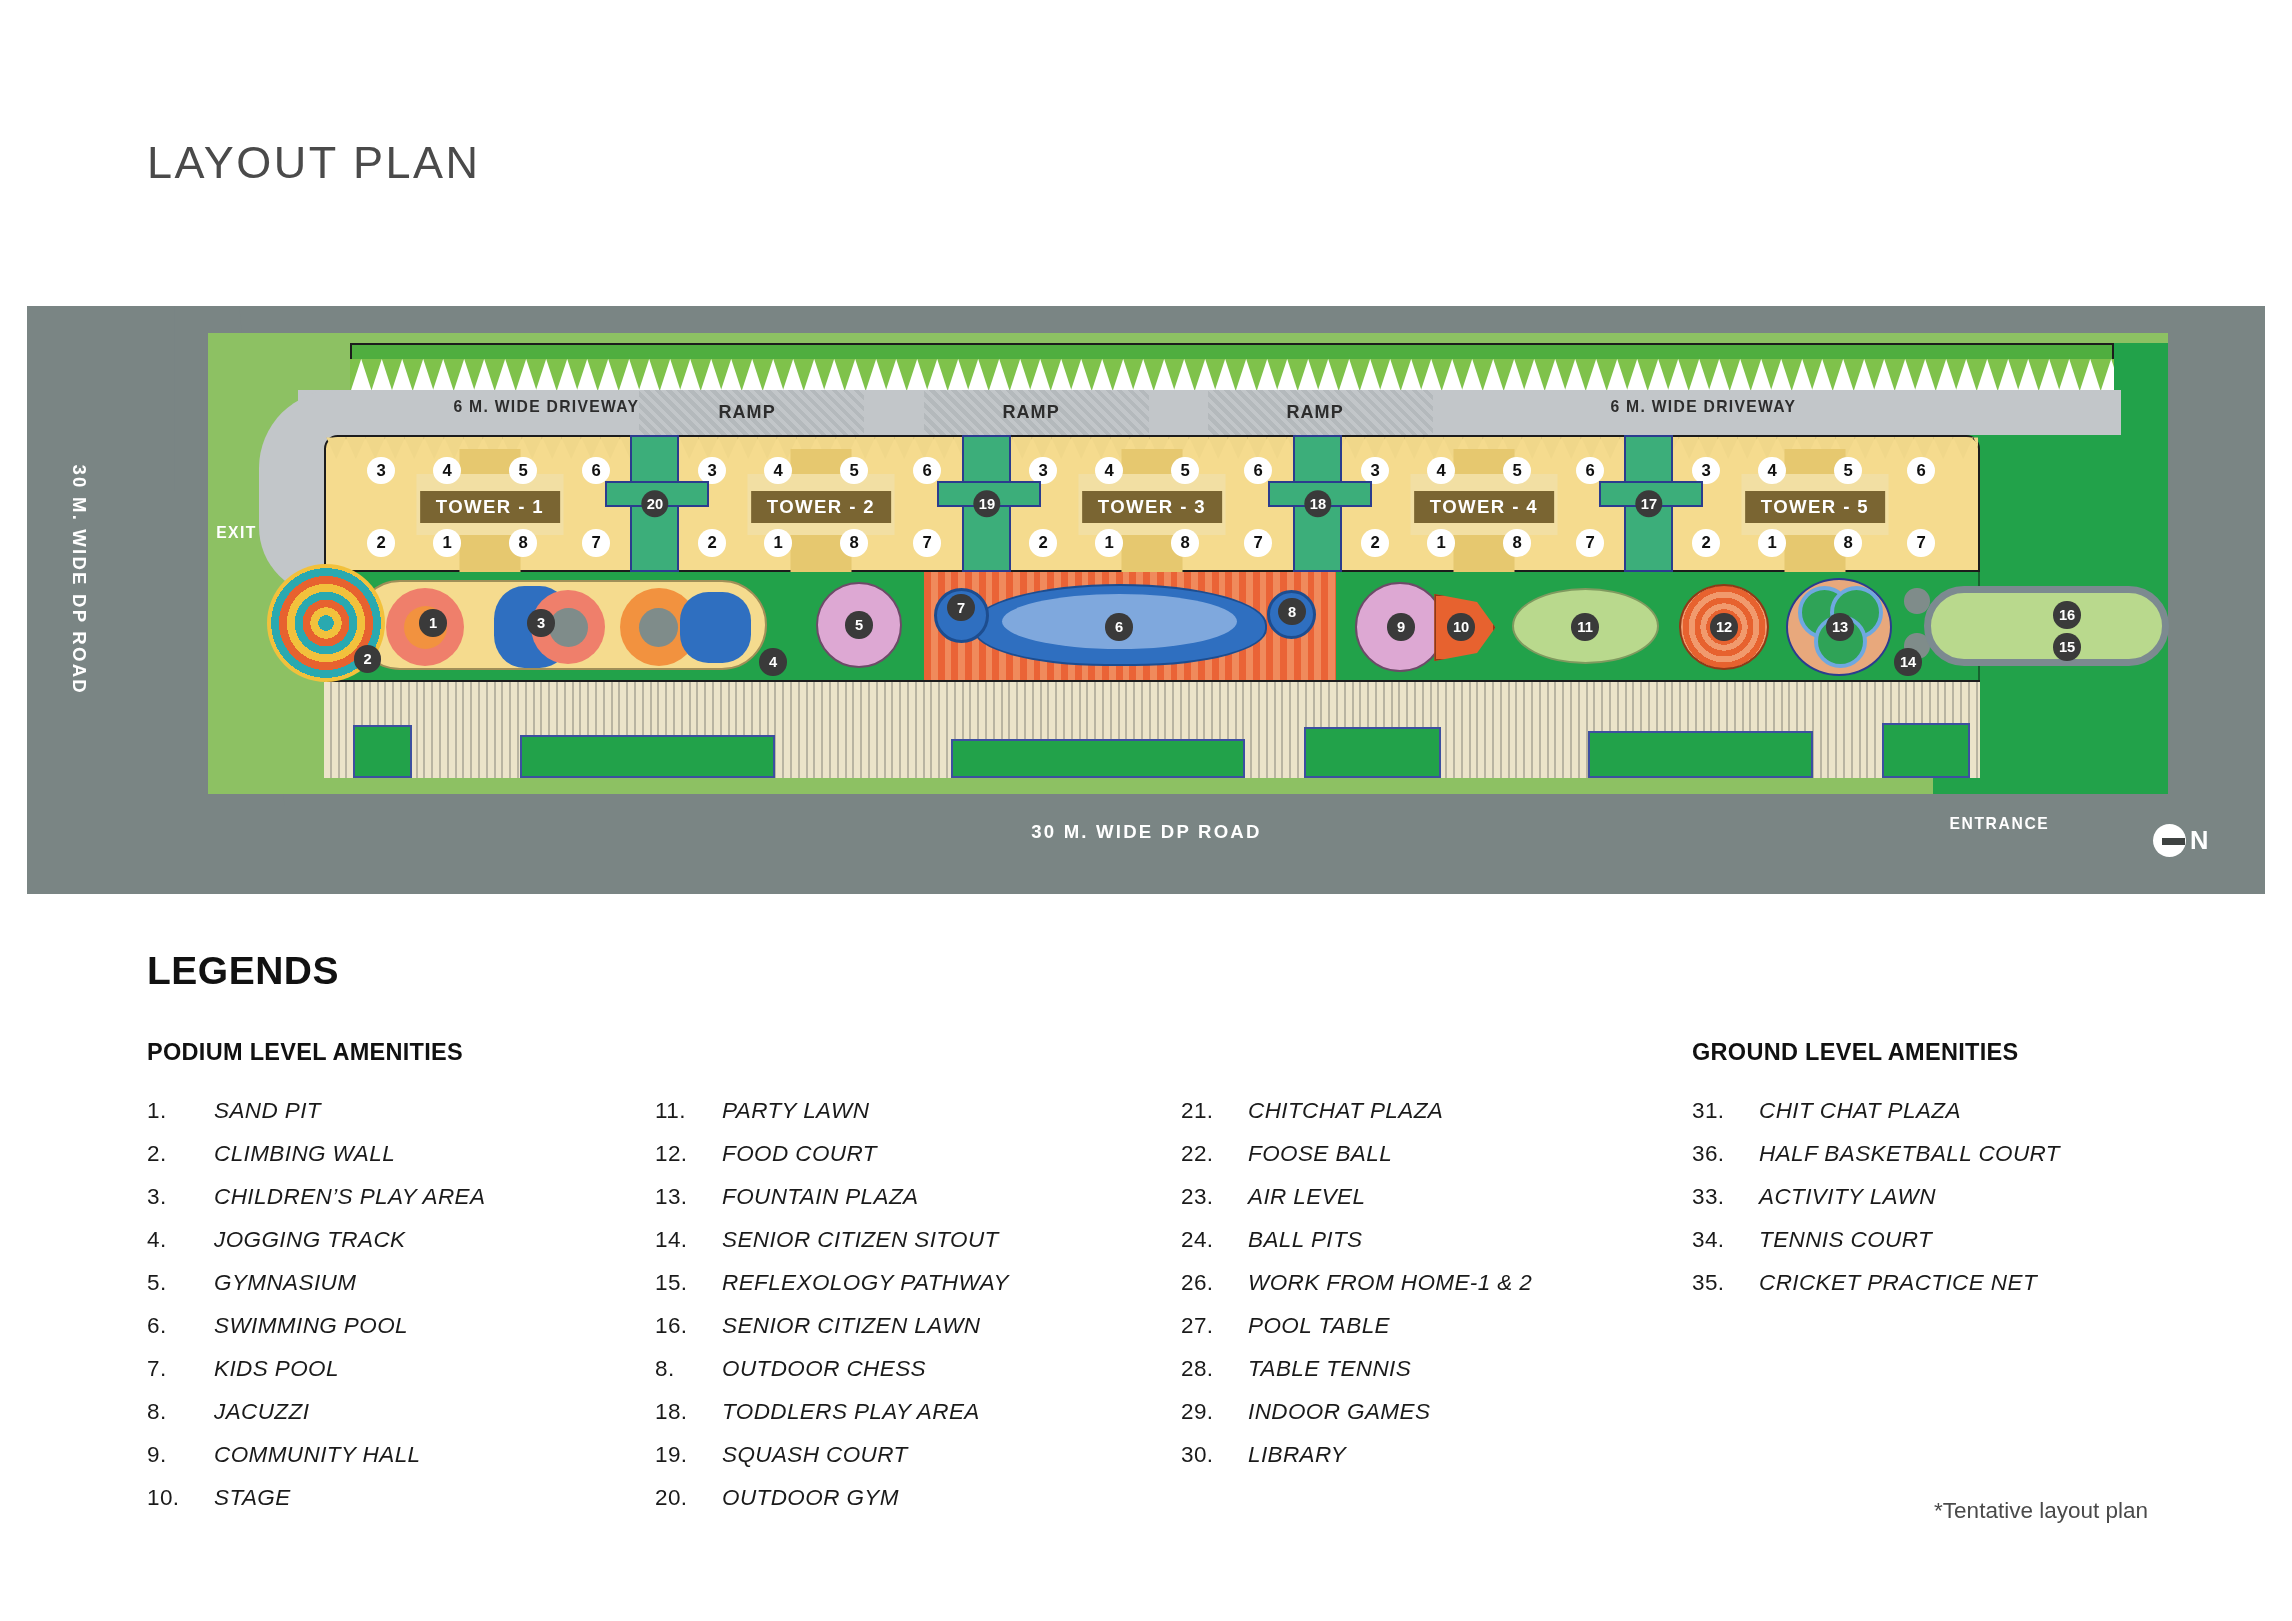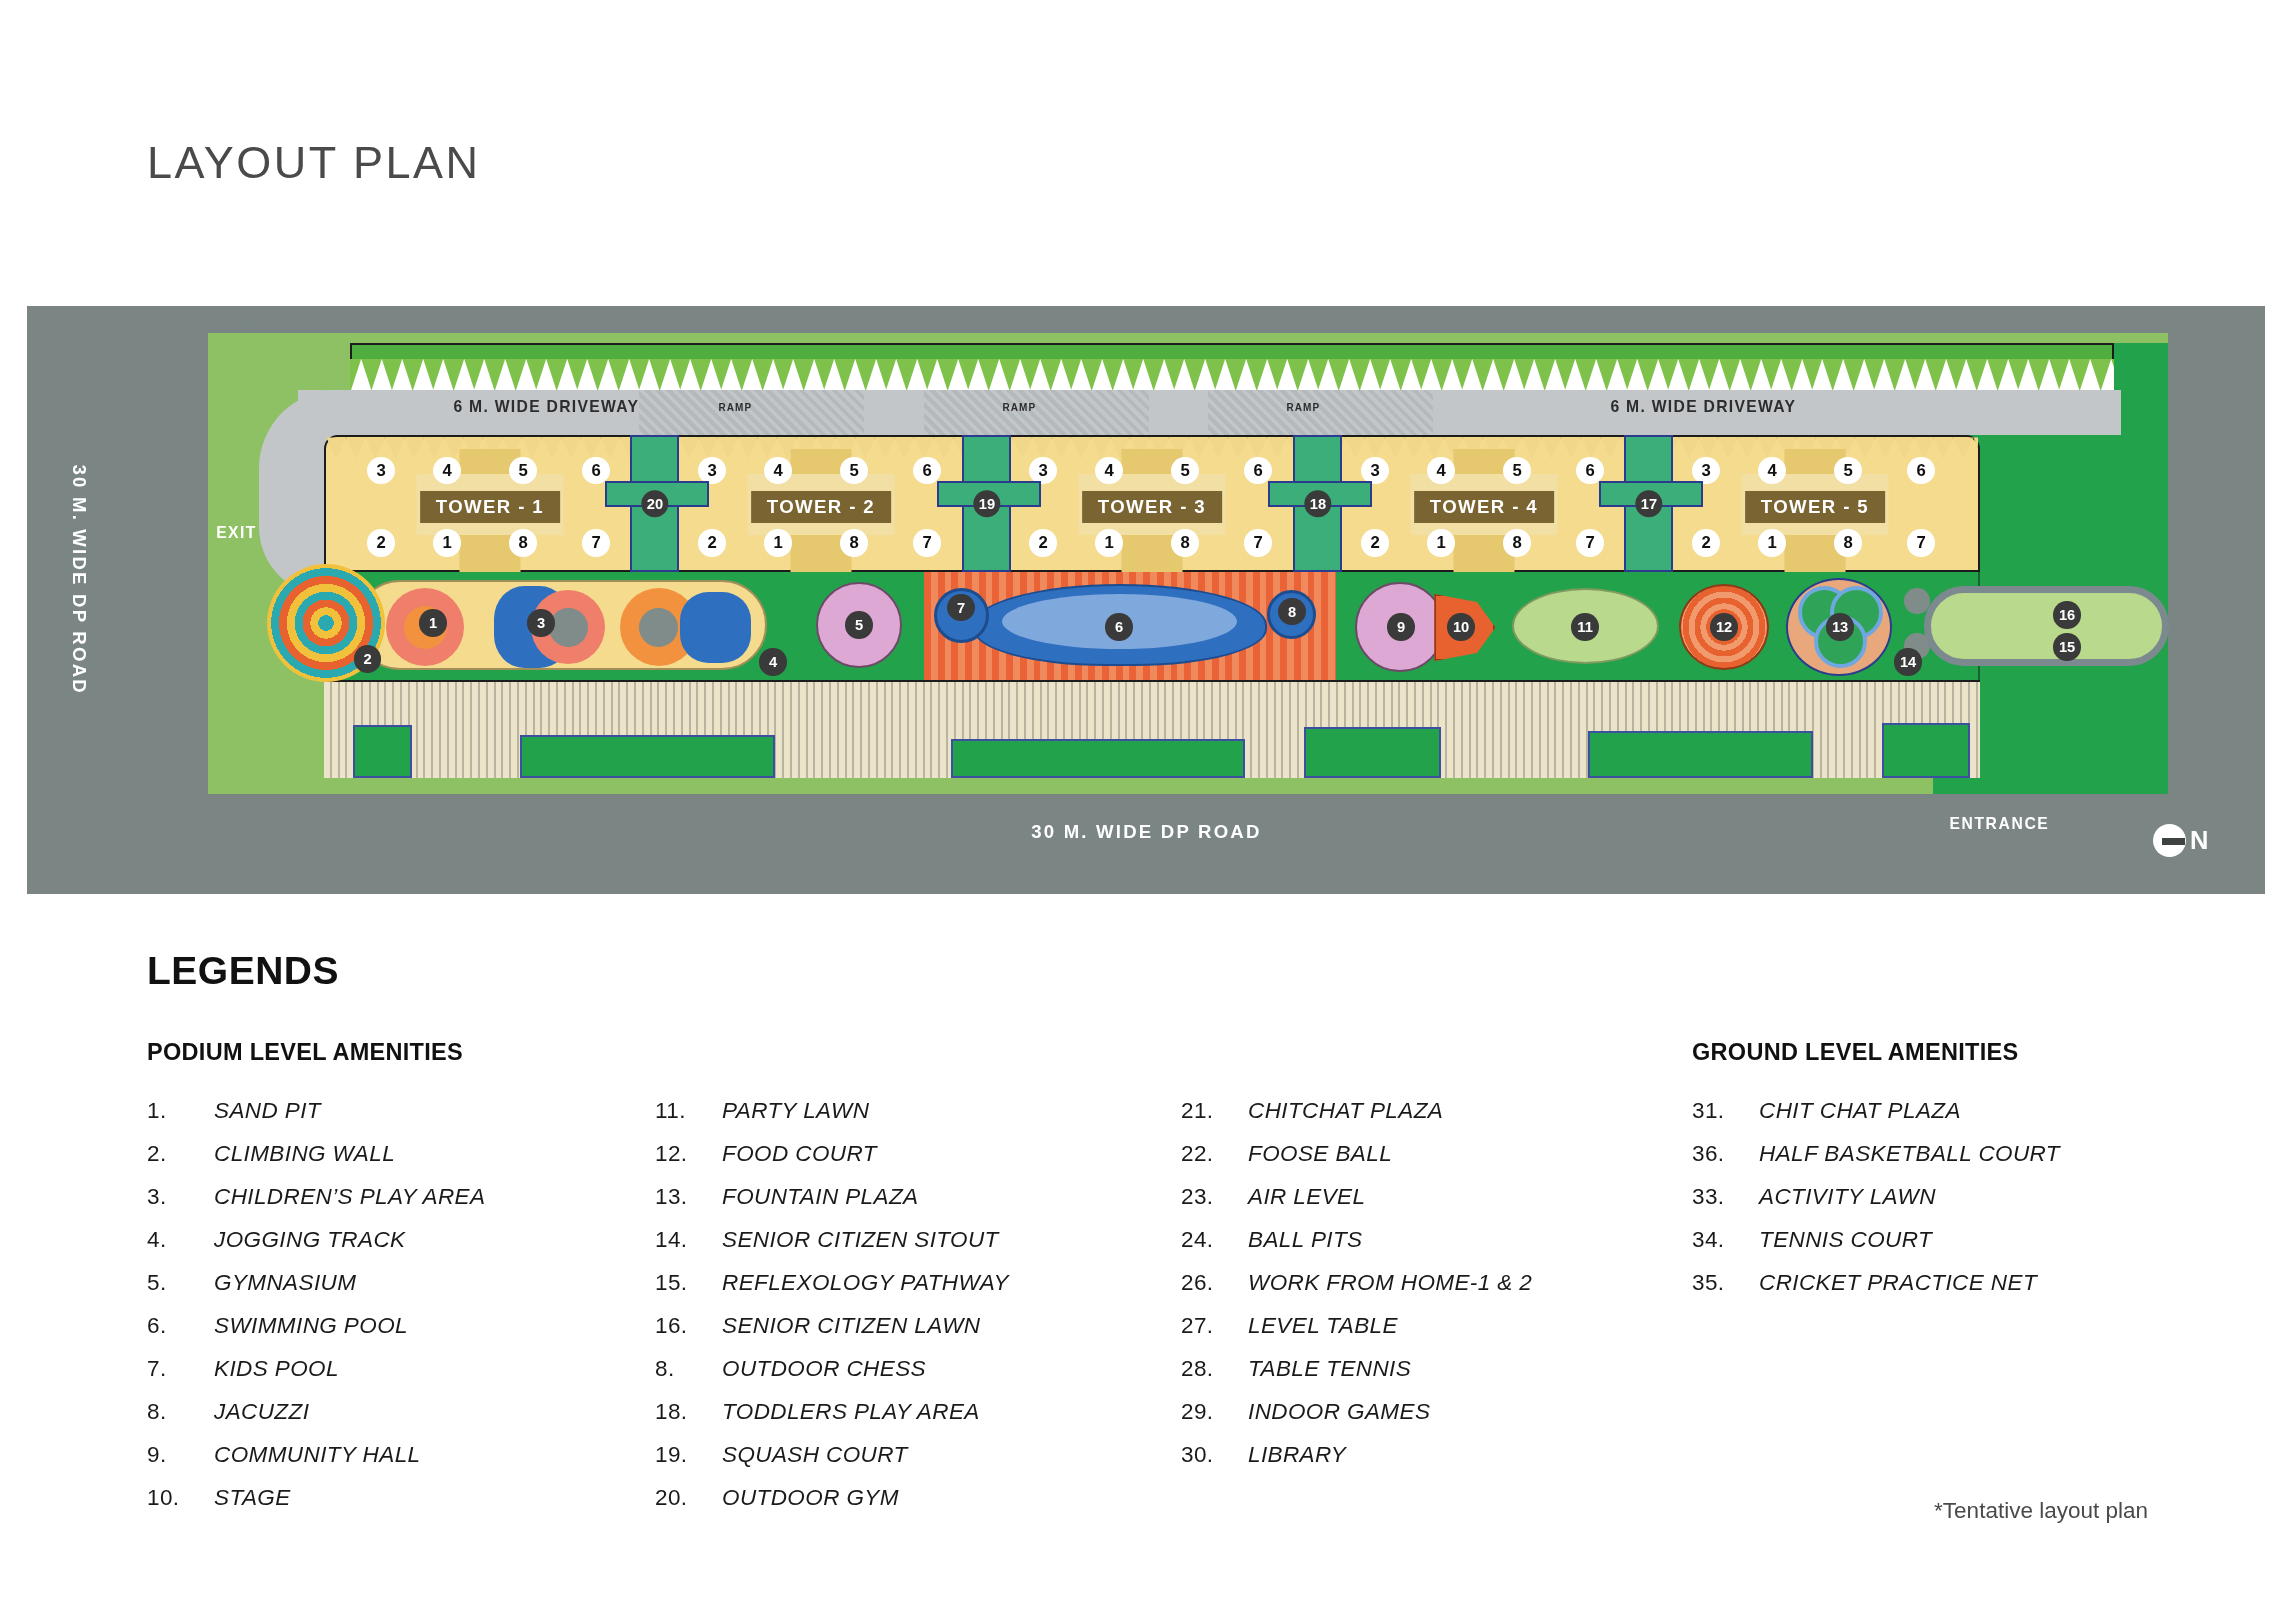--- a/index.html
+++ b/index.html
@@ -111,21 +111,21 @@
     position:absolute; left:51px; top:57px; width:118px; height:206px;
     background:#c2c6c9;
     border-top-left-radius:78px; border-bottom-left-radius:69px;
   }
   .dw-label{
     position:absolute; top:65px; font-size:15.7px; font-weight:700; letter-spacing:1.3px; color:#2d2d2d;
   }
   .dw-label.l1{ left:245px; }
   .dw-label.l2{ left:1402px; }
   .ramp-label{
-    position:absolute; top:69px; font-size:10px; font-weight:700; letter-spacing:1.1px; color:#2d2d2d;
+    position:absolute; top:69px; font-size:18px; font-weight:700; letter-spacing:1.1px; color:#2d2d2d;
   }
   .ramp-label.r1{ left:510px; }
   .ramp-label.r2{ left:794px; }
   .ramp-label.r3{ left:1078px; }
   .ramp-hatch{
     position:absolute; top:57px; height:45px; width:225px;
     background: repeating-linear-gradient(45deg,#c2c6c9 0 3.9px,#b4b9bc 3.9px 7.8px);
   }
   .ramp-hatch.h1{ left:431px; }
   .ramp-hatch.h2{ left:716px; }
@@ -780,21 +780,21 @@
       <div class="legend-item">
         <span class="legend-num">24.</span>
         <span class="legend-text">BALL PITS</span>
       </div>
       <div class="legend-item">
         <span class="legend-num">26.</span>
         <span class="legend-text">WORK FROM HOME-1 &amp; 2</span>
       </div>
       <div class="legend-item">
         <span class="legend-num">27.</span>
-        <span class="legend-text">LEVEL TABLE</span>
+        <span class="legend-text">POOL TABLE</span>
       </div>
       <div class="legend-item">
         <span class="legend-num">28.</span>
         <span class="legend-text">TABLE TENNIS</span>
       </div>
       <div class="legend-item">
         <span class="legend-num">29.</span>
         <span class="legend-text">INDOOR GAMES</span>
       </div>
       <div class="legend-item">

